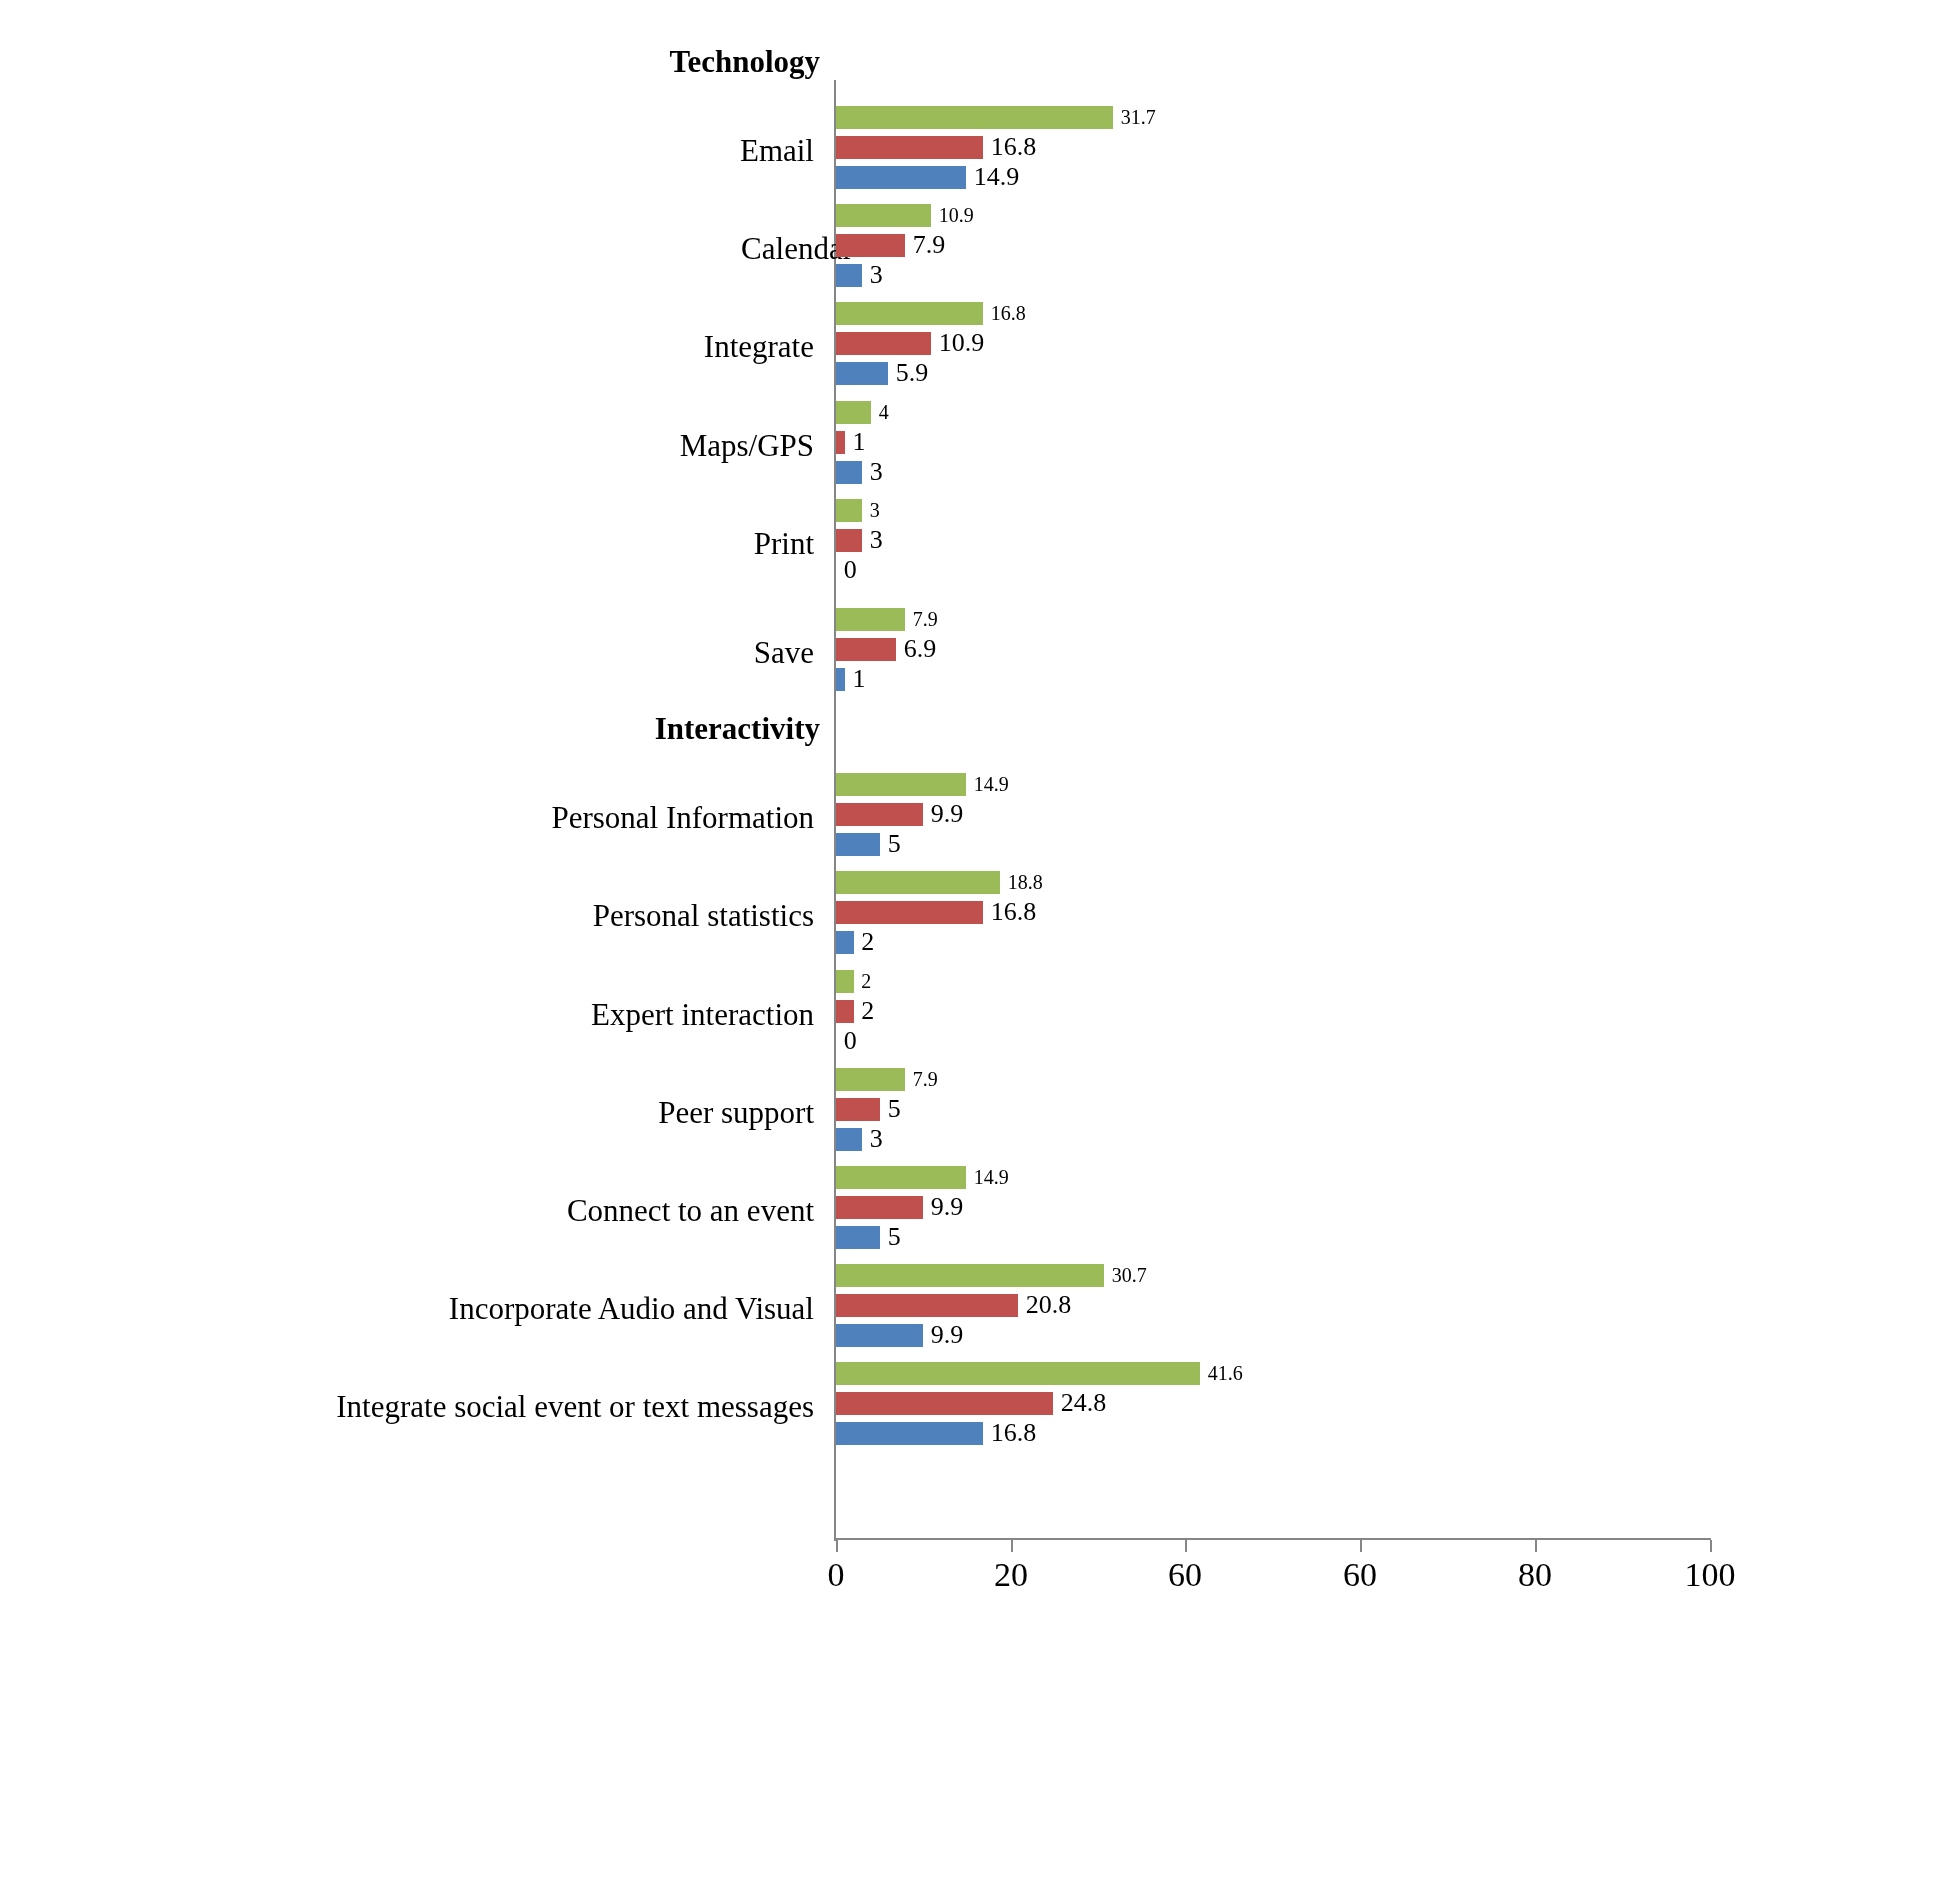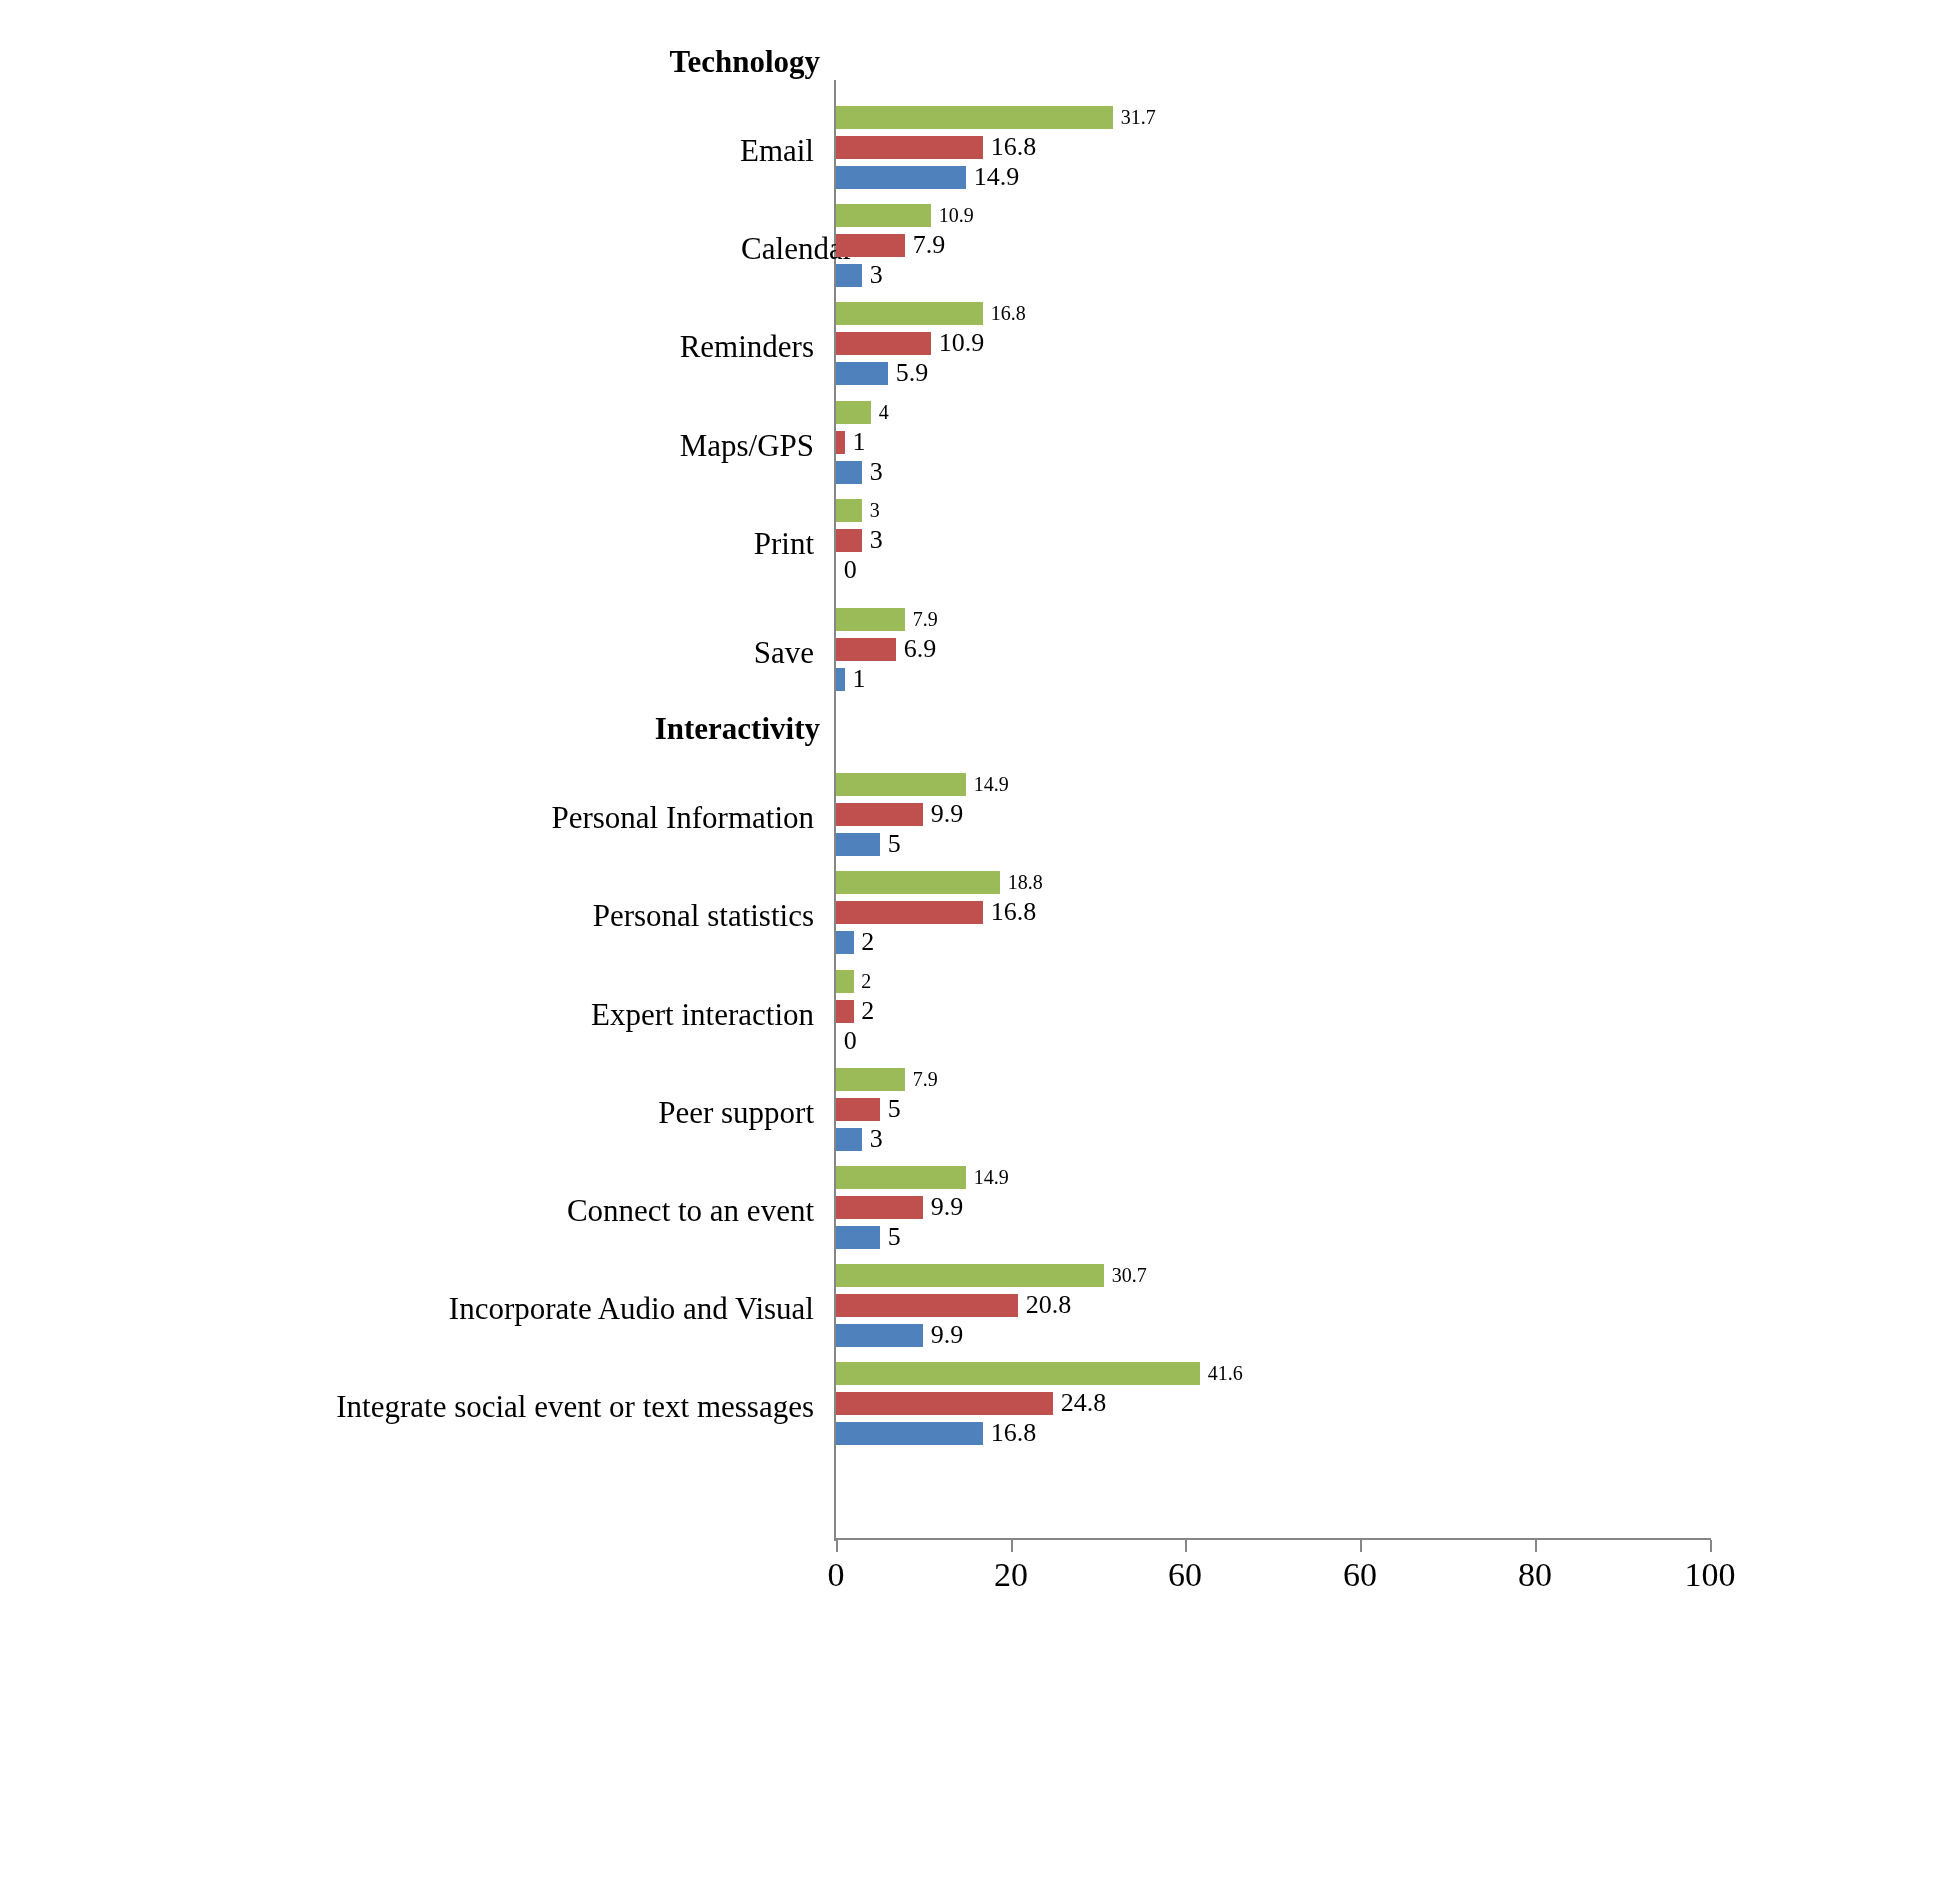--- a/index.html
+++ b/index.html
@@ -185,21 +185,21 @@
             <div class="bar bar-app" style="width: 69px;"></div>
             <div class="bar-value" style="left: 69px;">7.9</div>
           </div>
           <div class="bar-line">
             <div class="bar bar-goog" style="width: 26px;"></div>
             <div class="bar-value" style="left: 26px;">3</div>
           </div>
         </div>
       </div>
       <div class="cat-row" style="top: 251px; height: 98px;">
-        <div class="cat-label" style="top: 34px;">Reminders</div>
+        <div class="cat-label" style="top: 34px;">Integrate</div>
         <div class="bars" style="top: 4.6px;">
           <div class="bar-line">
             <div class="bar bar-total" style="width: 147px;"></div>
             <div class="bar-value big" style="left: 147px;">16.8</div>
           </div>
           <div class="bar-line">
             <div class="bar bar-app" style="width: 95px;"></div>
             <div class="bar-value" style="left: 95px;">10.9</div>
           </div>
           <div class="bar-line">

